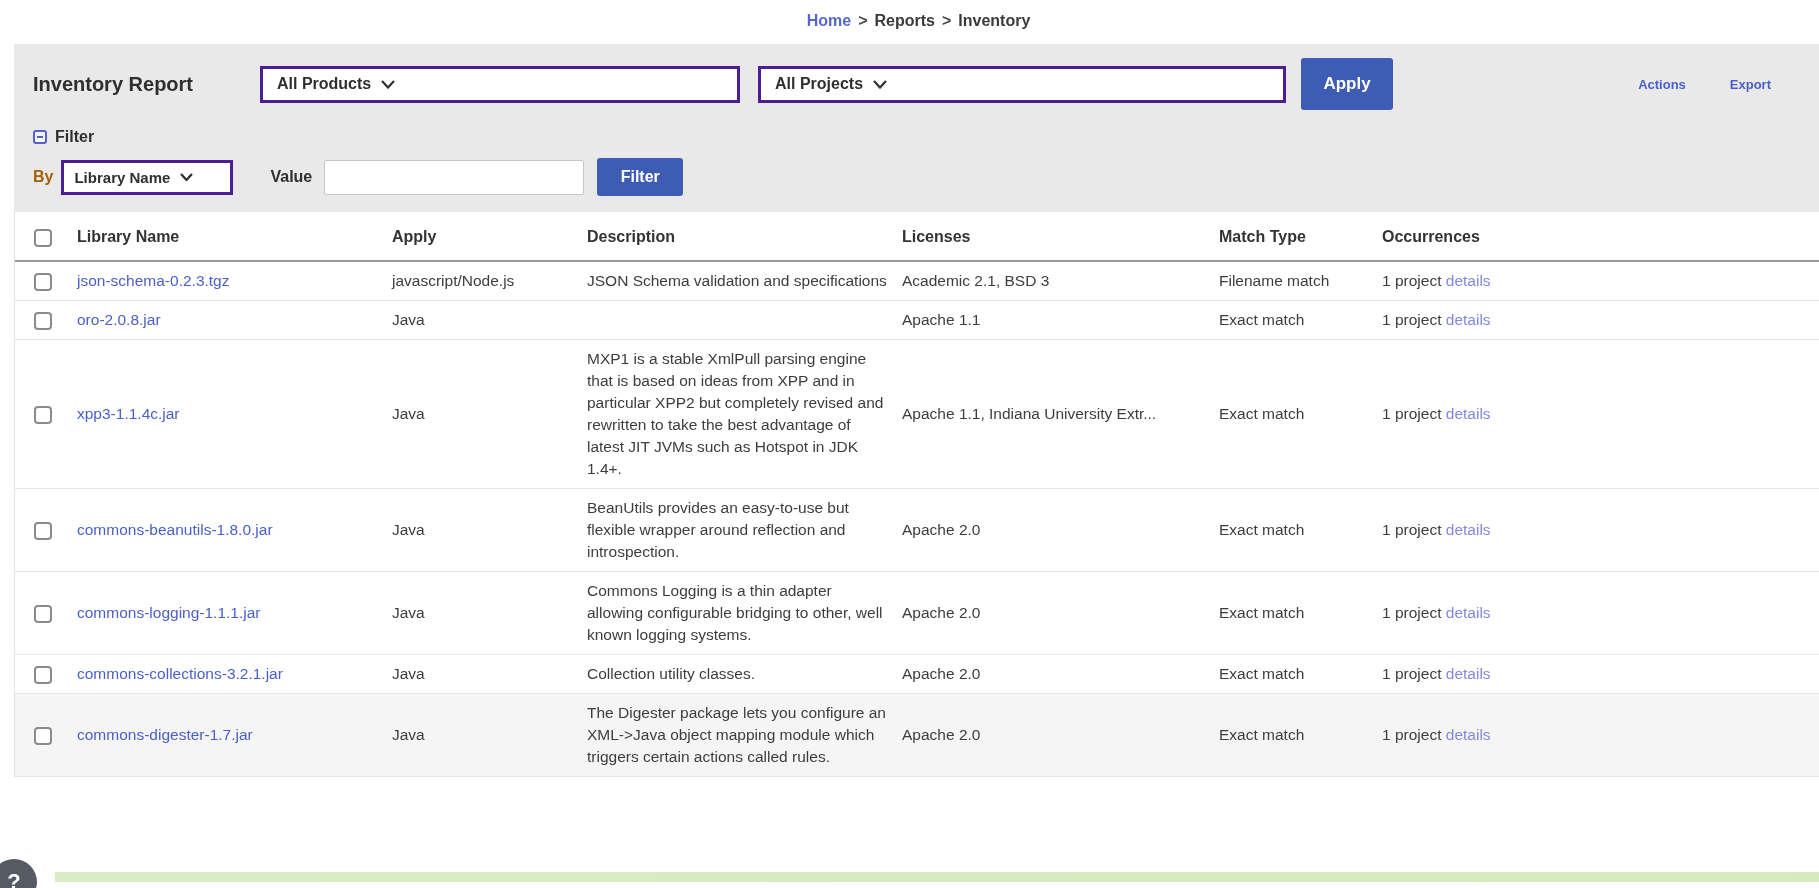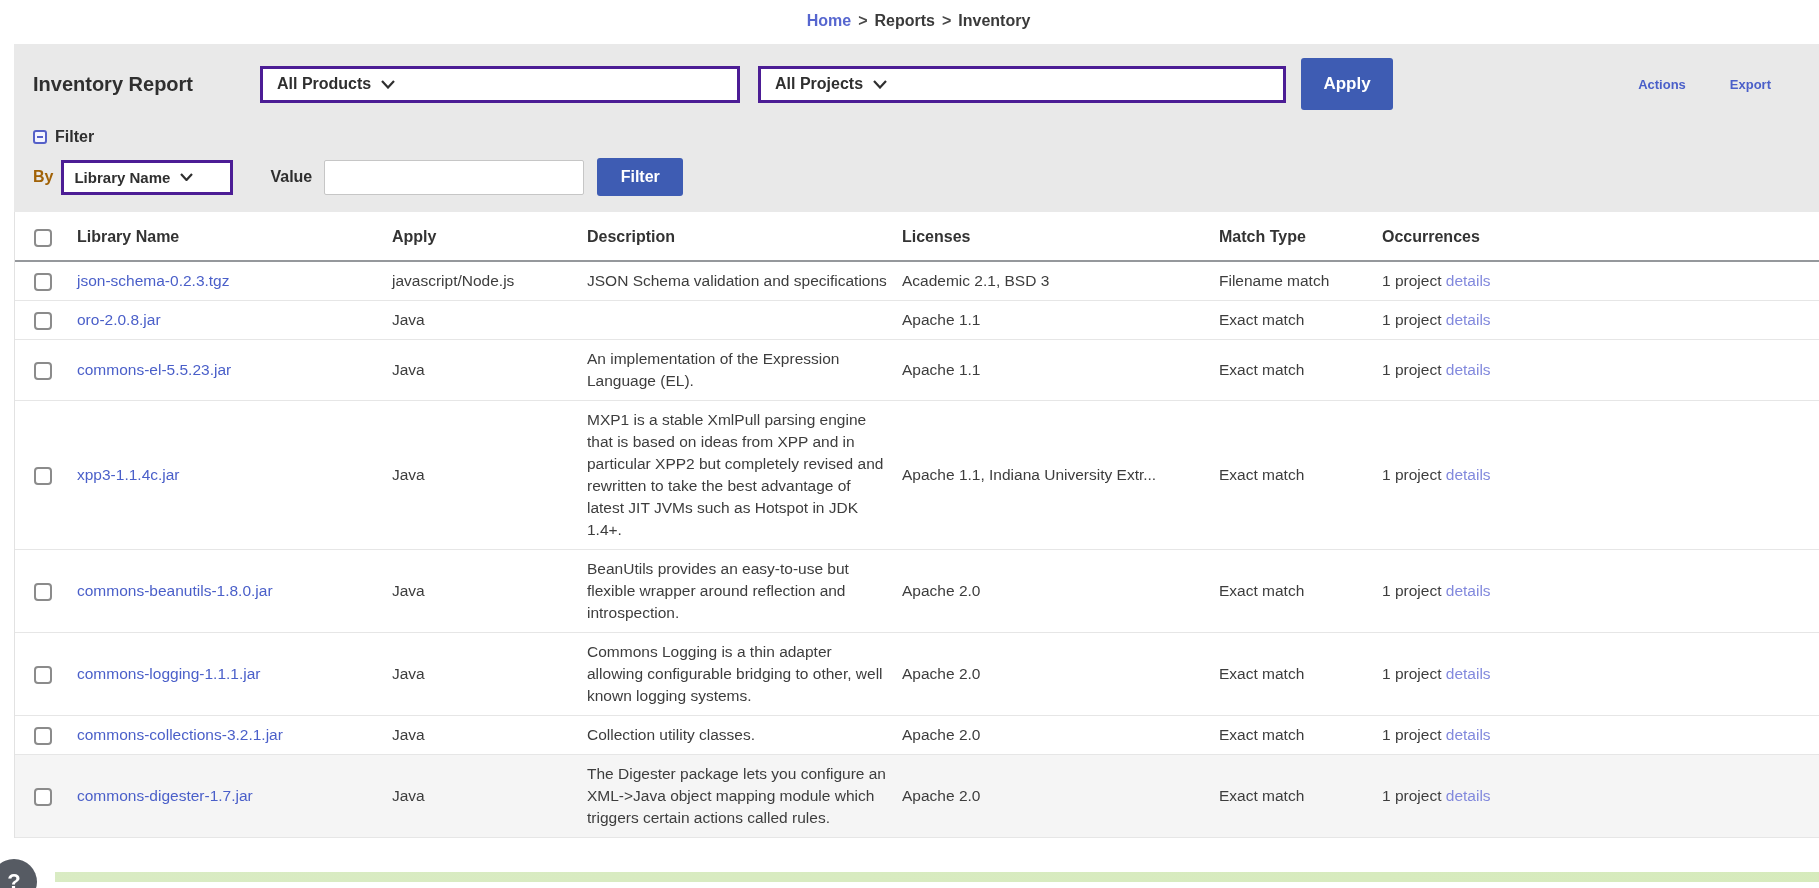--- a/index.html
+++ b/index.html
@@ -169,32 +169,20 @@
     <td class="celldesc"></td>
     <td class="celllic">Apache 1.1</td>
     <td>Exact match</td>
     <td>
       <span>1 project</span>
       <a class="details-link">details</a>
     </td>
   </tr>
         <tr>
     <td class="cellcheck"><span class="checkbox"></span></td>
-    <td class="cellname"><a class="lib-link">commons-el-5.5.23.jar</a></td>
-    <td>Java</td>
-    <td class="celldesc">An implementation of the Expression Language (EL).</td>
-    <td class="celllic">Apache 1.1</td>
-    <td>Exact match</td>
-    <td>
-      <span>1 project</span>
-      <a class="details-link">details</a>
-    </td>
-  </tr>
-        <tr>
-    <td class="cellcheck"><span class="checkbox"></span></td>
     <td class="cellname"><a class="lib-link">xpp3-1.1.4c.jar</a></td>
     <td>Java</td>
     <td class="celldesc">MXP1 is a stable XmlPull parsing engine that is based on ideas from XPP and in particular XPP2 but completely revised and rewritten to take the best advantage of latest JIT JVMs such as Hotspot in JDK 1.4+.</td>
     <td class="celllic">Apache 1.1, Indiana University Extr...</td>
     <td>Exact match</td>
     <td>
       <span>1 project</span>
       <a class="details-link">details</a>
     </td>
   </tr>

